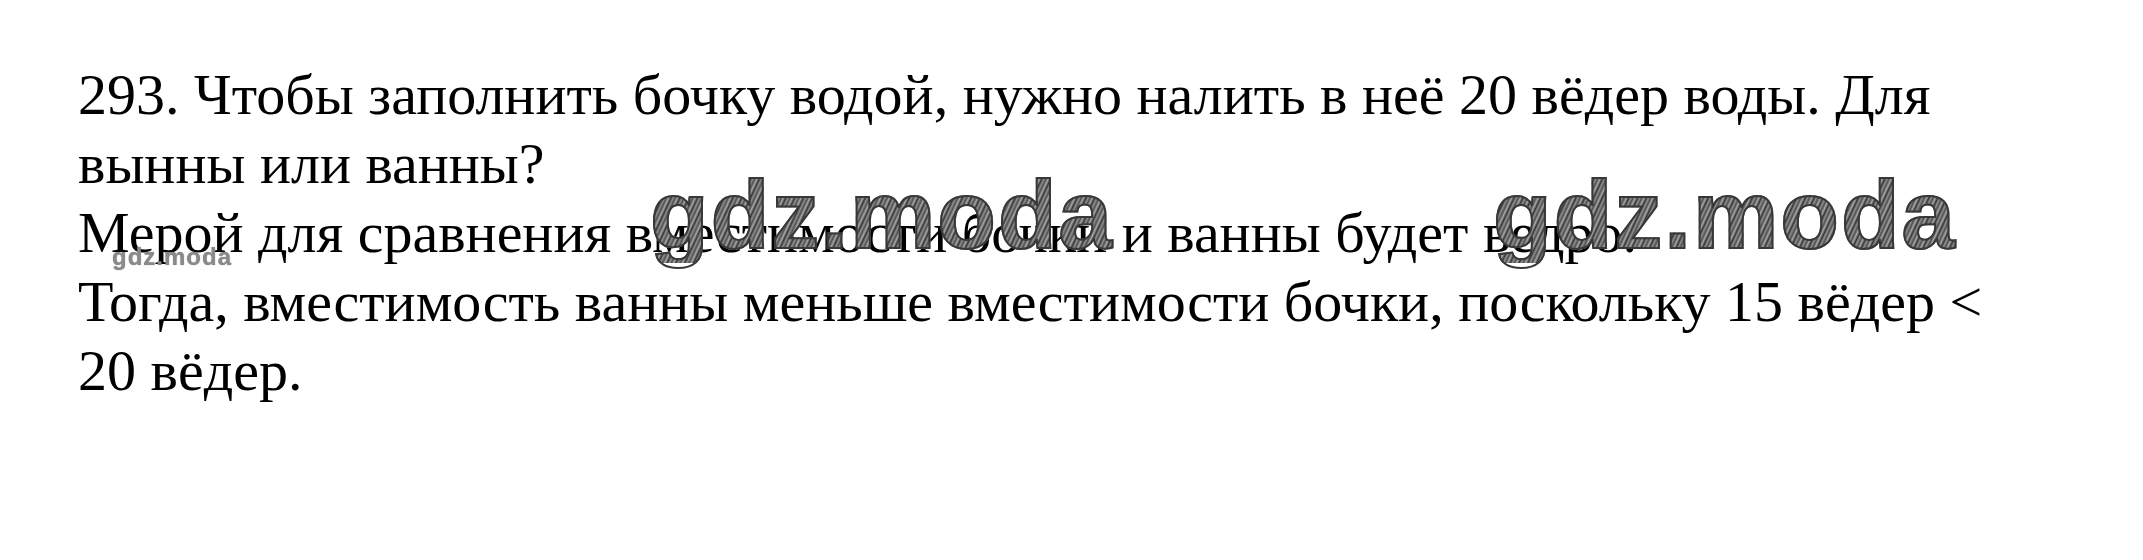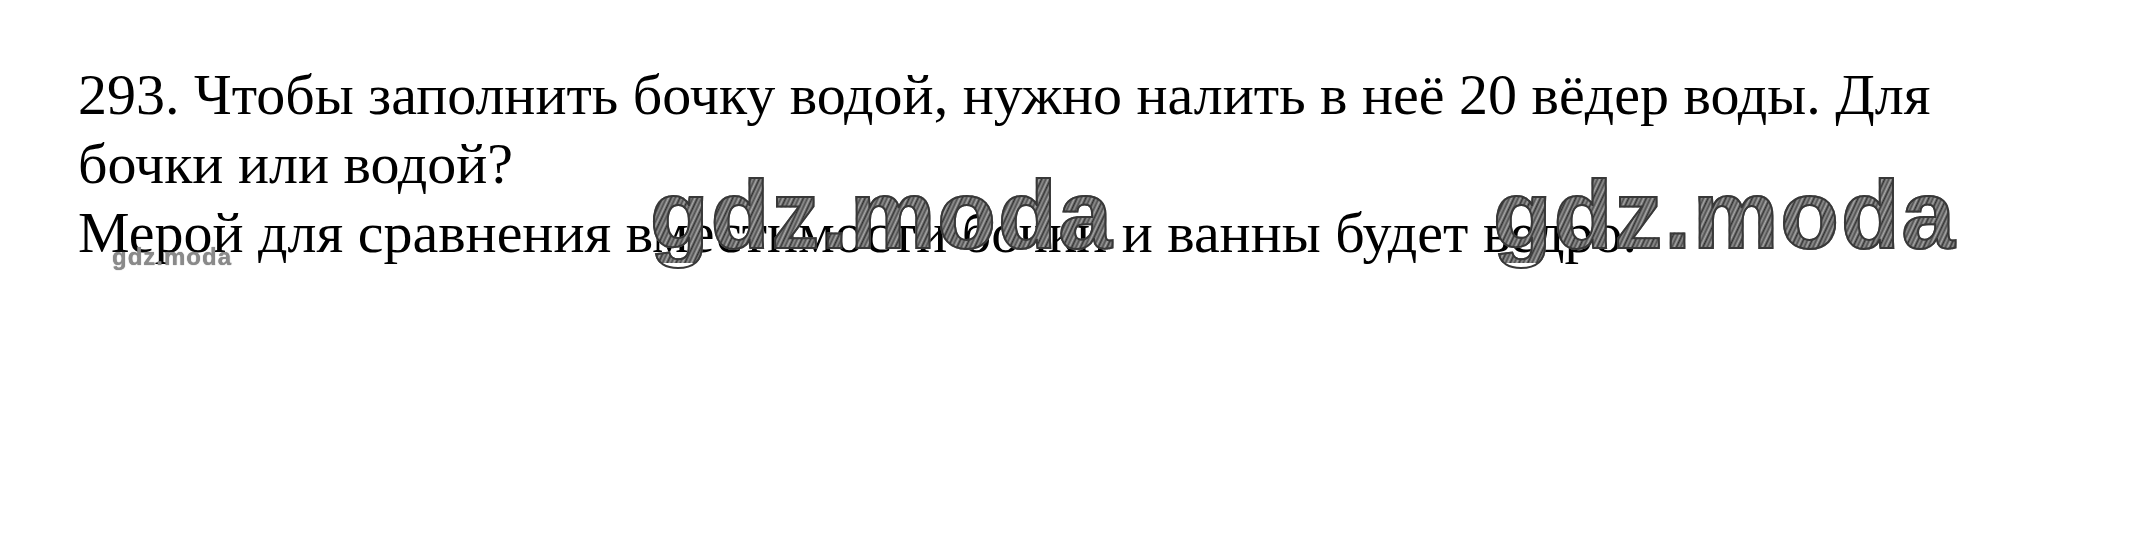--- a/index.html
+++ b/index.html
@@ -73,19 +73,21 @@
     letter-spacing: 1px;
     color: #8a8a8a;
     text-shadow: 0 0 1px #6f6f6f;
   }
 </style>
 </head>
 <body>
 
 <div class="text-block">
   <div class="text-line">293. Чтобы заполнить бочку водой, нужно налить в неё 20 вёдер воды. Для</div>
-  <div class="text-line">бочки или водой?</div>
+  <div class="text-line">вынны или ванны?</div>
   <div class="text-line">Мерой для сравнения вместимости бочки и ванны будет ведро.</div>
+  <div class="text-line">Тогда, вместимость ванны меньше вместимости бочки, поскольку 15 вёдер &lt;</div>
+  <div class="text-line">20 вёдер.</div>
 </div>
 
 <div class="wm wm-small">gdz.moda</div>
 <div class="wm wm-big wm-big-center">gdz.moda</div>
 <div class="wm wm-big wm-big-right">gdz.moda</div>
 
 </body></html>

